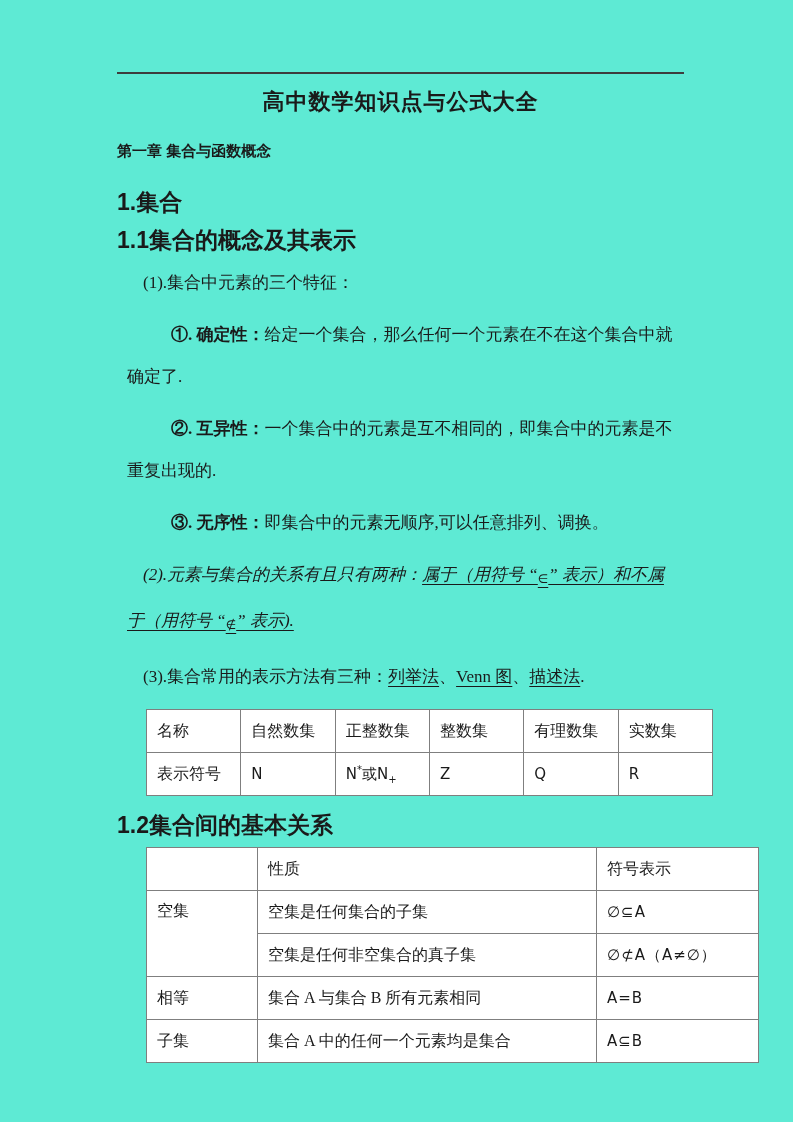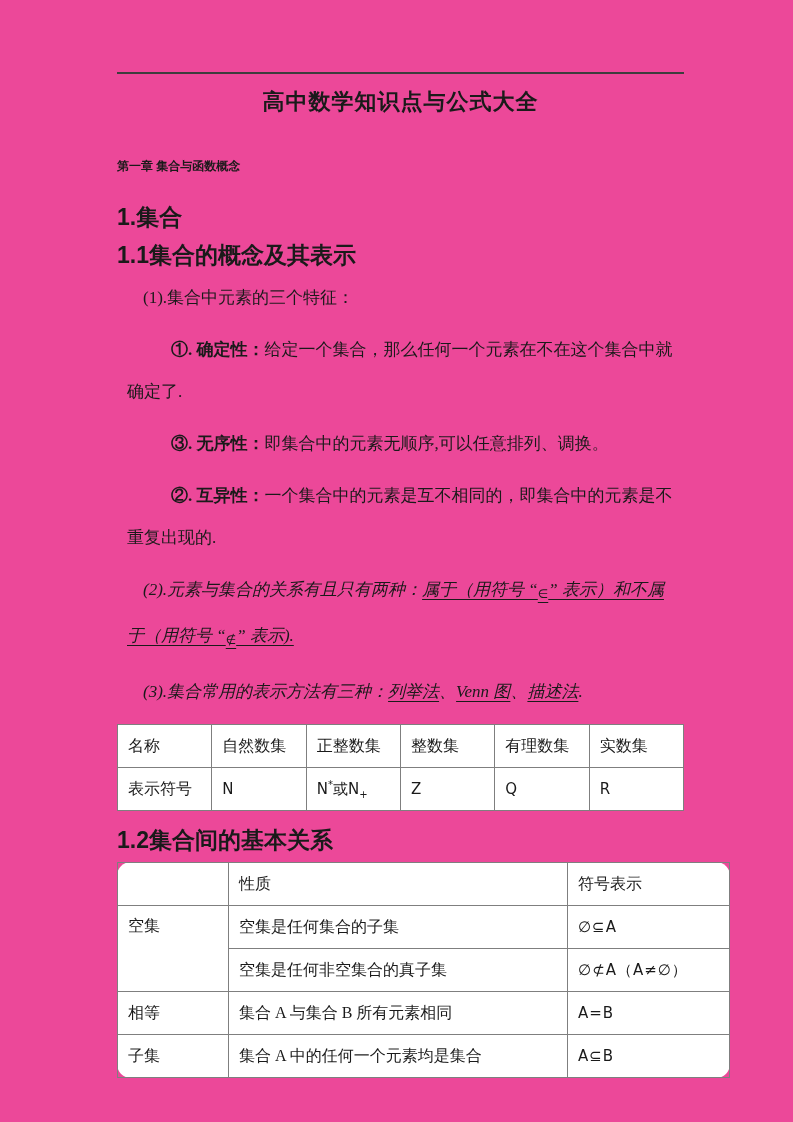--- a/index.html
+++ b/index.html
@@ -1,19 +1,19 @@
 <!DOCTYPE html>
 <html><head>
 <meta charset="utf-8">
 <style>
   html,body{margin:0;padding:0;background:#ffffff;}
   .page{
     position:relative;
     width:793px;height:1122px;
-    background:#ec4899;
+    background:#5eead4;
     overflow:hidden;
     font-family:"Liberation Serif","DejaVu Serif",serif;
     color:#1a1a1a;
   }
   .content{
     position:absolute;
     left:117px;top:0;
     width:567px;
   }
   .rule{
@@ -25,53 +25,53 @@
   }
   .doc-title{
     margin-top:13px;
     text-align:center;
     font-size:22px;
     font-weight:bold;
     letter-spacing:1px;
     line-height:30px;
   }
   .h-chapter{
-    margin-top:36px;
+    margin-top:21px;
     font-family:"Liberation Sans","DejaVu Sans",sans-serif;
-    font-size:12px;font-weight:bold;line-height:26px;
+    font-size:15px;font-weight:bold;line-height:26px;
   }
   .h-sec{
     font-family:"Liberation Sans","DejaVu Sans",sans-serif;
     font-size:23px;font-weight:bold;line-height:24px;
   }
   .h-s1{margin-top:26px;}
   .h-s11{margin-top:14px;}
   .h-s12{margin-top:17px;}
   .paras{margin-top:5px;font-size:17px;}
   .para{line-height:42px;margin:10px;}
   .para .b{font-weight:bold;}
   .para .ul{text-decoration:underline;text-underline-offset:4px;}
   .para .sm{font-size:12px;vertical-align:-3px;font-family:"DejaVu Sans",sans-serif;}
-  table{border-collapse:collapse;table-layout:fixed;width:567px;background:#fff;}
+  table{border-collapse:collapse;table-layout:fixed;width:567px;background:#fff;margin-left:29px;}
   td,th{
     border:1px solid #7f7f7f;
     font-weight:normal;
     text-align:left;
     vertical-align:middle;
     padding:0 4px 0 10px;
     font-size:16px;
     overflow:hidden;
     white-space:nowrap;
   }
   .tbl-sets{margin-top:11px;}
   .tbl-sets td,.tbl-sets th{height:42px;}
   .tbl-sets .latin{font-family:"DejaVu Sans","Liberation Sans",sans-serif;font-size:15px;}
   .tbl-sets sup{font-size:10px;}
   .tbl-sets sub{font-size:10px;}
-  .tbl-rel{margin-top:10px;border-radius:14px;}
+  .tbl-rel{margin-top:10px;}
   .tbl-rel td,.tbl-rel th{height:42px;}
   .tbl-rel .sym{
     font-family:"DejaVu Sans","Liberation Sans",sans-serif;
     font-size:15px;letter-spacing:1px;
   }
   .tbl-rel td.lbl{vertical-align:middle;}
   .tbl-rel td.lbl-span{vertical-align:top;padding-top:10px;}
   .footer{
     position:absolute;
     left:0;width:793px;
@@ -89,24 +89,24 @@
   <div class="content">
     <hr class="rule">
     <div class="doc-title">高中数学知识点与公式大全</div>
     <div class="h-chapter">第一章 集合与函数概念</div>
     <div class="h-sec h-s1">1.集合</div>
     <div class="h-sec h-s11">1.1集合的概念及其表示</div>
 
     <div class="paras" id="paras">
         <div class="para" style="text-indent: 16px;"><span class="">(1).集合中元素的三个特征：</span></div>
         <div class="para" style="text-indent: 44px;"><span class="b ">①. 确定性：</span><span class="">给定一个集合，那么任何一个元素在不在这个集合中就确定了.</span></div>
+        <div class="para" style="text-indent: 44px;"><span class="b ">②. 互异性：</span><span class="">一个集合中的元素是互不相同的，即集合中的元素是不重复出现的.</span></div>
         <div class="para" style="text-indent: 44px;"><span class="b ">③. 无序性：</span><span class="">即集合中的元素无顺序,可以任意排列、调换。</span></div>
-        <div class="para" style="text-indent: 44px;"><span class="b ">②. 互异性：</span><span class="">一个集合中的元素是互不相同的，即集合中的元素是不重复出现的.</span></div>
         <div class="para" style="text-indent: 16px; font-style: italic;"><span class="">(2).元素与集合的关系有且只有两种：</span><span class="ul ">属于（用符号 “</span><span class="ul sm">∈</span><span class="ul ">” 表示）和不属于（用符号 “</span><span class="ul sm">∉</span><span class="ul ">” 表示).</span></div>
-        <div class="para" style="text-indent: 16px; font-style: italic;"><span class="">(3).集合常用的表示方法有三种：</span><span class="ul ">列举法</span><span class="">、</span><span class="ul ">Venn 图</span><span class="">、</span><span class="ul ">描述法</span><span class="">.</span></div>
+        <div class="para" style="text-indent: 16px;"><span class="">(3).集合常用的表示方法有三种：</span><span class="ul ">列举法</span><span class="">、</span><span class="ul ">Venn 图</span><span class="">、</span><span class="ul ">描述法</span><span class="">.</span></div>
       </div>
 
     <table class="tbl-sets">
       <tbody id="sets-body">
           <tr>
             <td>名称</td>
             <td>自然数集</td>
             <td>正整数集</td>
             <td>整数集</td>
             <td>有理数集</td>

